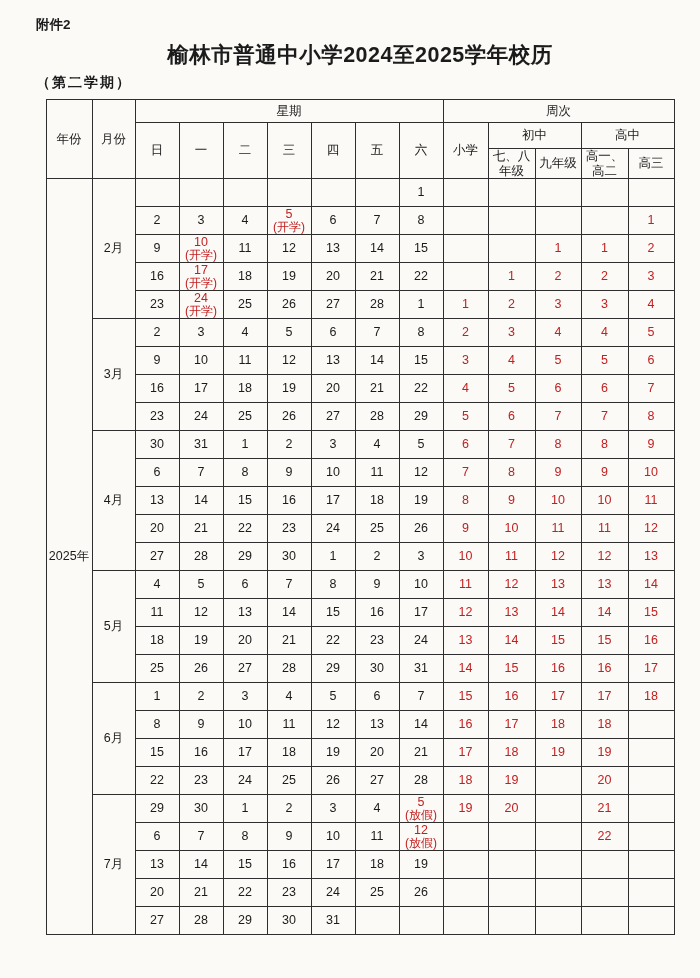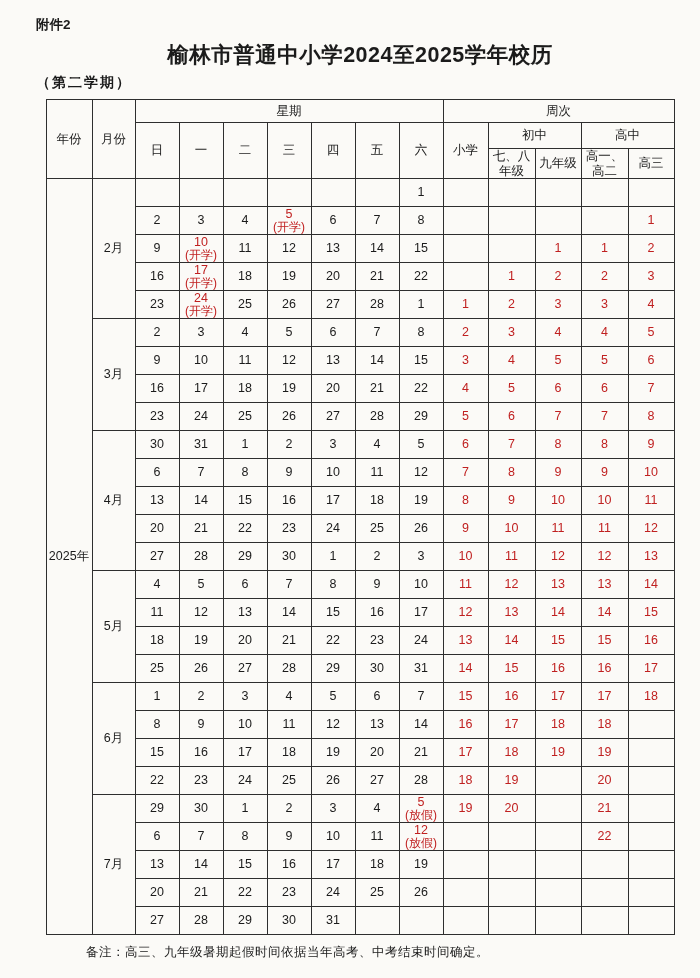--- a/index.html
+++ b/index.html
@@ -480,14 +480,13 @@
           <td class="date-cell"></td>
           <td class="week-cell"></td>
           <td class="week-cell"></td>
           <td class="week-cell"></td>
           <td class="week-cell"></td>
           <td class="week-cell"></td>
         </tr>
       </tbody>
   </table>
 
-  <div class="footer">备注：高三、九年级暑期起假时间依据当年高考、中考结束时间确定。</div>
 </div>
 
 </body></html>

